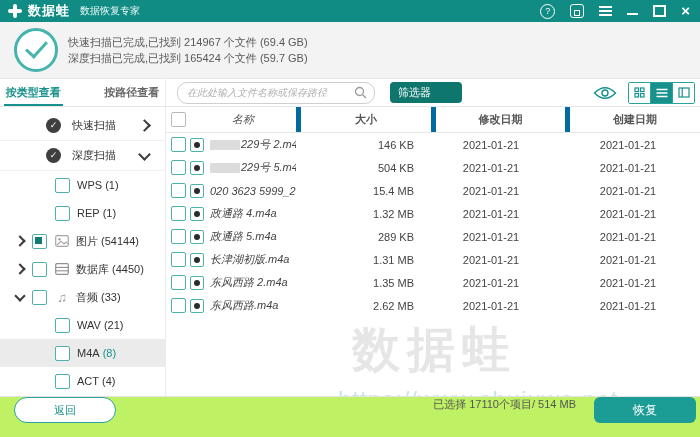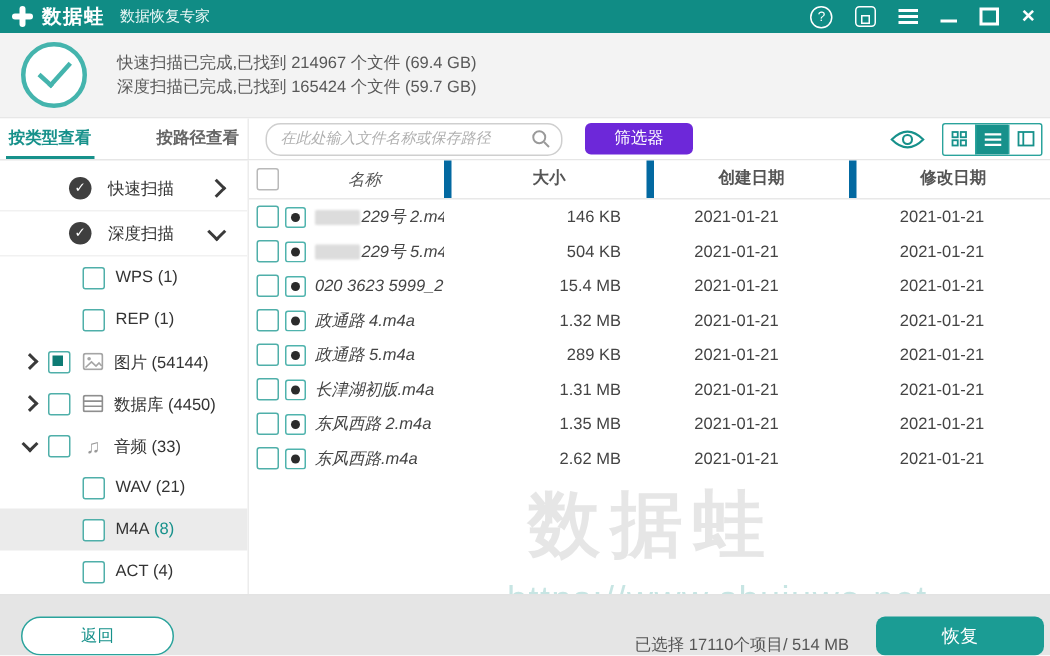--- a/index.html
+++ b/index.html
@@ -24,35 +24,35 @@
   .tbi.menu i{display:block;width:13px;height:2px;background:#fff;}
   .tbi.min{width:11px;height:2px;background:#fff;margin-top:6px;}
   .tbi.max{width:9px;height:8px;border:2px solid #fff;}
   .tbi.close{font-size:15px;font-weight:bold;line-height:14px;}
 
   
   .status{height:56px;background:#F3F3F3;border-bottom:1px solid #E7E7E7;display:flex;align-items:center;padding-left:14px;flex:0 0 auto;}
   .check-circle{width:38px;height:38px;border:3px solid #44B4AD;border-radius:50%;background:#fff;position:relative;flex:0 0 auto;}
   .check-circle::after{content:"";position:absolute;left:9px;top:10px;width:18px;height:9px;
       border-left:3px solid #44B4AD;border-bottom:3px solid #44B4AD;transform:rotate(-48deg);}
-  .status-lines{margin-left:20px;color:#585858;line-height:16px;font-size:11px;}
+  .status-lines{margin-left:10px;color:#585858;line-height:16px;font-size:11px;}
 
   
   .toolbar{height:27px;display:flex;align-items:center;border-bottom:1px solid #E6E6E6;flex:0 0 auto;background:#fff;}
   .tabs{width:165px;height:100%;display:flex;border-right:1px solid #ECECEC;flex:0 0 auto;gap:32px;}
   .tab{flex:1;text-align:center;line-height:26px;color:#666;position:relative;cursor:pointer;white-space:nowrap;font-size:11px;font-weight:bold;}
   .tab.active{color:#17918B;font-weight:bold;}
   .tab.active::after{content:"";position:absolute;left:4px;right:4px;bottom:0;height:2px;background:#17918B;}
   .search-box{margin-left:11px;width:182px;height:20px;border:1px solid #CFCFCF;border-radius:10px;
       display:flex;align-items:center;padding:0 7px;background:#fff;}
   .search-box input{border:none;outline:none;flex:1;font-size:10px;background:transparent;min-width:0;
       font-family:"Liberation Serif","DejaVu Serif",serif;}
   .search-box input::placeholder{font-style:italic;color:#B0B0B0;}
-  .filter-btn{margin-left:15px;min-width:56px;height:21px;background:#6d28d9;color:#fff;border-radius:4px;
-      text-align:center;line-height:21px;cursor:pointer;padding:0 8px;}
+  .filter-btn{margin-left:15px;min-width:56px;height:21px;background:#0f766e;color:#fff;border-radius:4px;
+      text-align:left;line-height:21px;cursor:pointer;padding:0 8px;}
   .view-tools{margin-left:auto;display:flex;align-items:center;gap:11px;padding-right:5px;}
   .eye{display:flex;cursor:pointer;}
   .segmented{display:flex;border:1px solid #2AA39C;border-radius:2px;overflow:hidden;}
   .seg{width:21px;height:20px;display:flex;align-items:center;justify-content:center;color:#17918B;cursor:pointer;background:#fff;}
   .seg + .seg{border-left:1px solid #2AA39C;}
   .seg.active{background:#17918B;color:#fff;}
 
   
   .main{flex:1;display:flex;min-height:0;}
   .sidebar{width:165px;border-right:1px solid #ECECEC;flex:0 0 auto;padding-top:4px;overflow:hidden;}
@@ -97,25 +97,25 @@
   .redacted{display:inline-block;width:30px;height:10px;background:#DCDCDC;border-radius:1px;margin-right:1px;filter:blur(0.6px);flex:0 0 auto;}
   .cell-size{text-align:right;padding-right:12px;box-sizing:border-box;}
   .cell-date{text-align:center;}
 
   
   .watermark{position:absolute;left:0;top:0;width:700px;height:437px;pointer-events:none;z-index:4;}
   .wm-text{position:absolute;left:352px;top:318px;font-size:48px;font-weight:bold;letter-spacing:7px;color:rgba(140,140,140,0.22);}
   .wm-url{position:absolute;left:338px;top:386px;font-size:24px;color:rgba(30,150,143,0.25);letter-spacing:1px;}
 
   
-  .footer{height:40px;background:#e5e5e5;border-top:1px solid #E3E3E3;display:flex;align-items:flex-end;flex:0 0 auto;position:relative;z-index:5;}
+  .footer{height:40px;background:#bef264;border-top:1px solid #E3E3E3;display:flex;align-items:flex-start;flex:0 0 auto;position:relative;z-index:5;}
   .back-btn{margin-left:14px;width:100px;height:24px;border:1px solid #2AA39C;border-radius:13px;background:#fff;
       color:#17918B;text-align:center;line-height:24px;cursor:pointer;}
   .selection{margin-left:auto;color:#555;}
-  .recover-btn{margin:0 4px 0 18px;width:112px;height:26px;background:#1B9C94;border-radius:6px;color:#fff;
+  .recover-btn{margin:0 4px 0 18px;width:102px;height:26px;background:#1B9C94;border-radius:6px;color:#fff;
       font-size:12px;text-align:center;line-height:26px;cursor:pointer;}
 </style>
 </head>
 <body>
 
 <div class="window">
 
   <div class="titlebar">
     <span class="logo">
         <i class="h"></i>
@@ -257,22 +257,22 @@
         </div>
       </div>
 
     <div class="table">
       <div class="t-header">
         <span class="col-cb">
             <span class="cb"></span>
           </span>
         <span class="hcell col-name">名称</span>
         <span class="hcell col-size hsep">大小</span>
+        <span class="hcell col-date2 hsep">修改日期</span>
         <span class="hcell col-date hsep">创建日期</span>
-        <span class="hcell col-date2 hsep">修改日期</span>
       </div>
       <div class="t-rows">
           <div class="t-row">
             <span class="col-cb">
               <span class="cb"></span>
             </span>
             <span class="col-name">
               <span class="file-ico"></span>
               <span class="redacted"></span>
               <span class="fname">229号 2.m4a</span>

